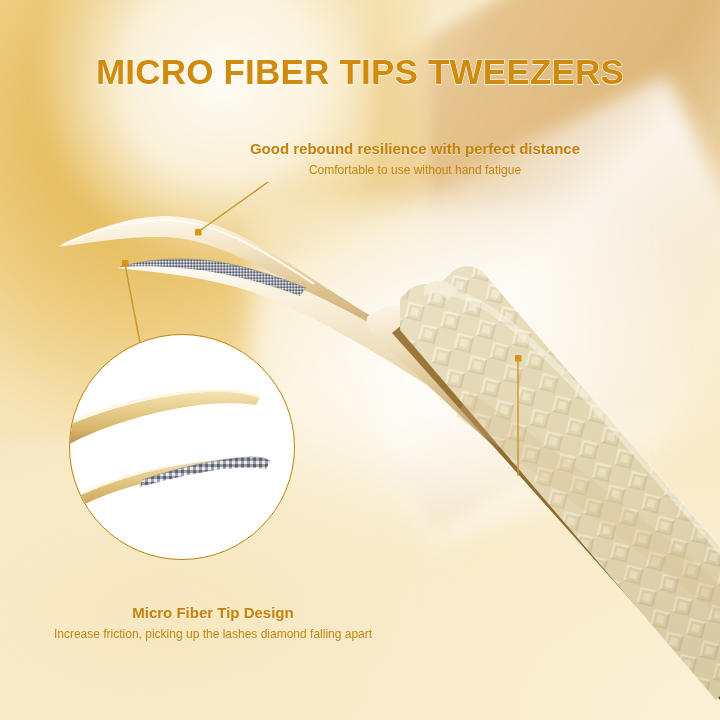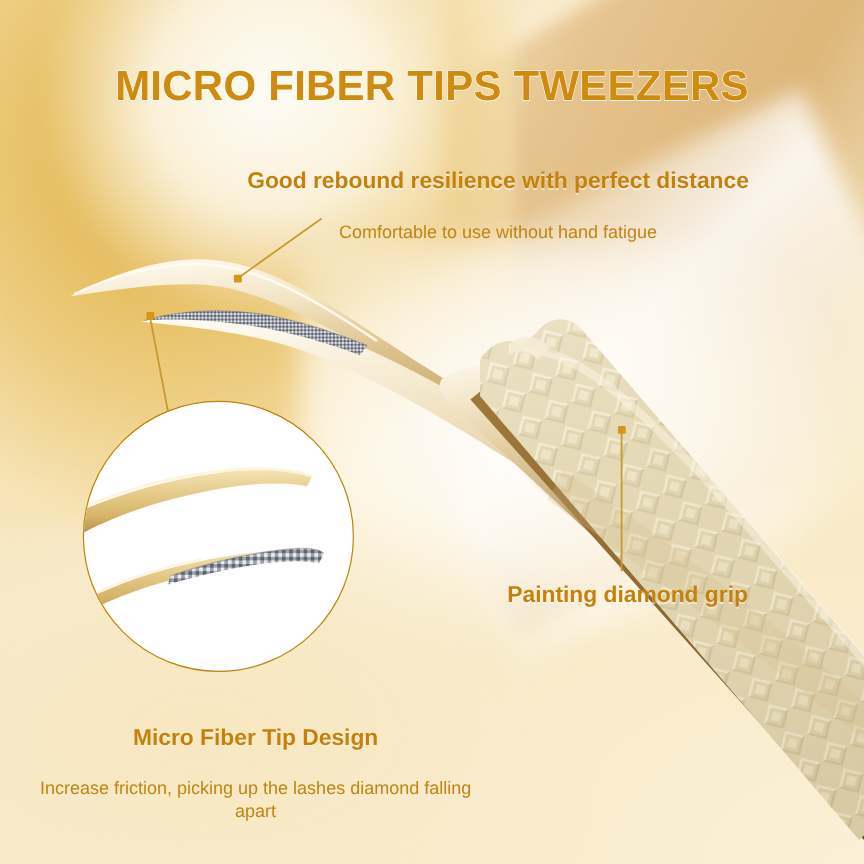--- a/index.html
+++ b/index.html
@@ -112,32 +112,32 @@
     font-size: 35px;
     font-weight: bold;
     letter-spacing: 0.2px;
     color: #cf8a10;
     -webkit-text-stroke: 0.9px #fffdf4;
     paint-order: stroke fill;
     text-shadow: 0 1px 0 rgba(255,255,255,0.75);
   }
   .cal { position: absolute; text-align: center; }
   .cal .h {
-    font-size: 19px;
+    font-size: 15px;
     font-weight: bold;
     color: #c4820c;
     line-height: 1.25;
     text-shadow: 0 1px 0 rgba(255,255,255,0.5);
   }
   .cal .s {
-    font-size: 15px;
+    font-size: 12px;
     font-weight: normal;
     color: #c08513;
     line-height: 1.3;
-    margin-top: 20px;
+    margin-top: 4px;
   }
   #c-rebound { left: 200px; top: 140px; width: 430px; }
   #c-grip    { left: 378px; top: 485px; width: 290px; }
   #c-tip     { left: 28px;  top: 604px; width: 370px; }
 </style>
 </head>
 <body>
 
 <div id="poster">
 
@@ -356,21 +356,20 @@
   </svg>
 
   <div class="title">MICRO FIBER TIPS TWEEZERS</div>
 
   <div class="cal" id="c-rebound">
     <div class="h">Good rebound resilience with perfect distance</div>
     <div class="s">Comfortable to use without hand fatigue</div>
   </div>
 
   <div class="cal" id="c-grip">
-    <div class="h">Painting diamond grip</div>
   </div>
 
   <div class="cal" id="c-tip">
     <div class="h">Micro Fiber Tip Design</div>
     <div class="s">Increase friction, picking up the lashes diamond falling apart</div>
   </div>
 
 </div>
 
 </body></html>

